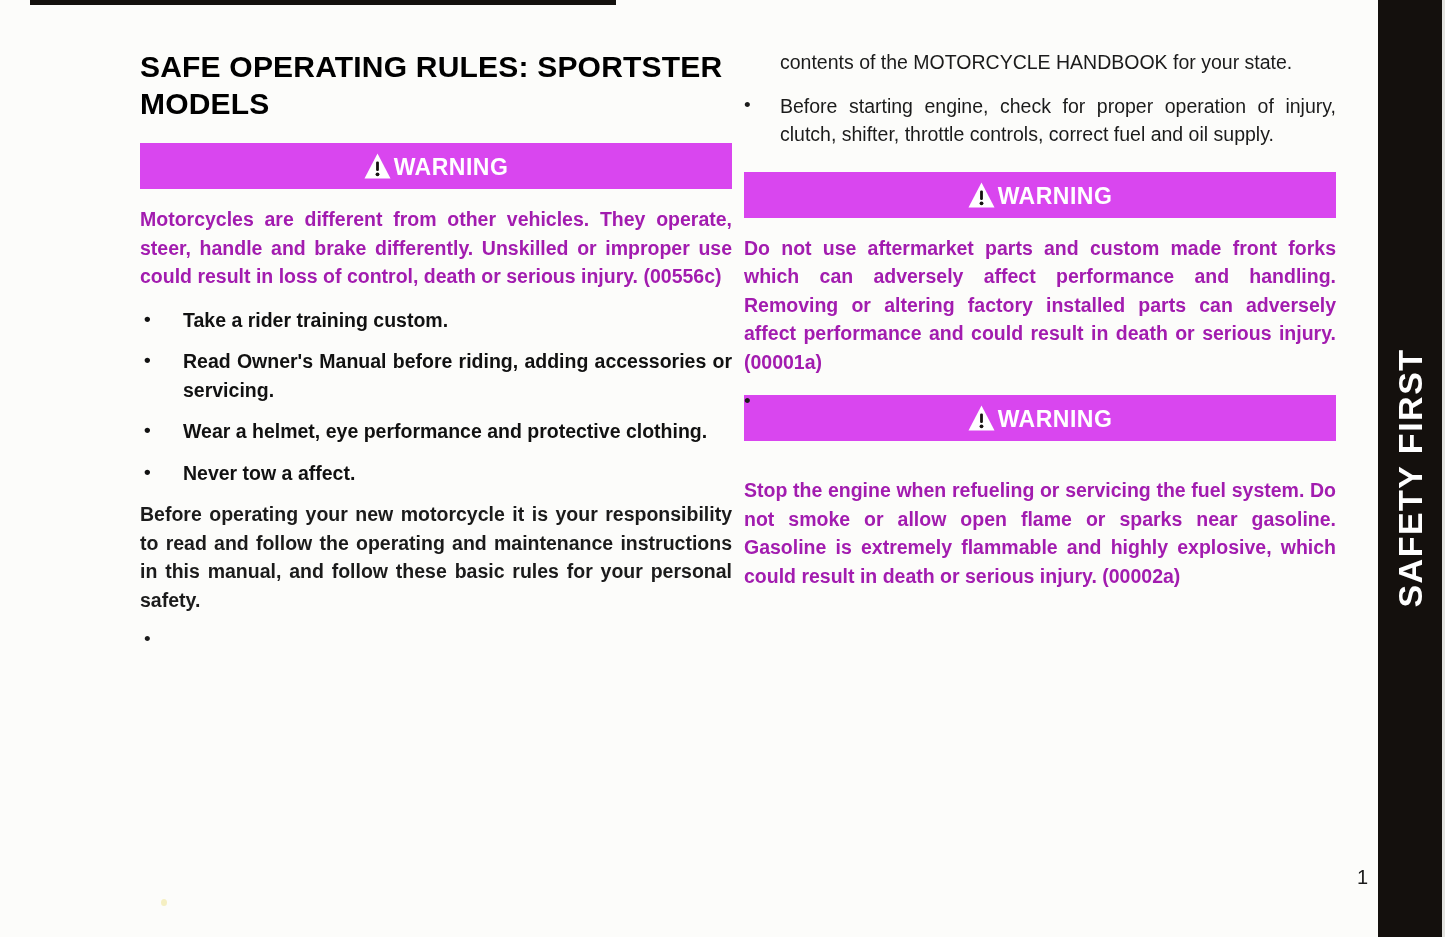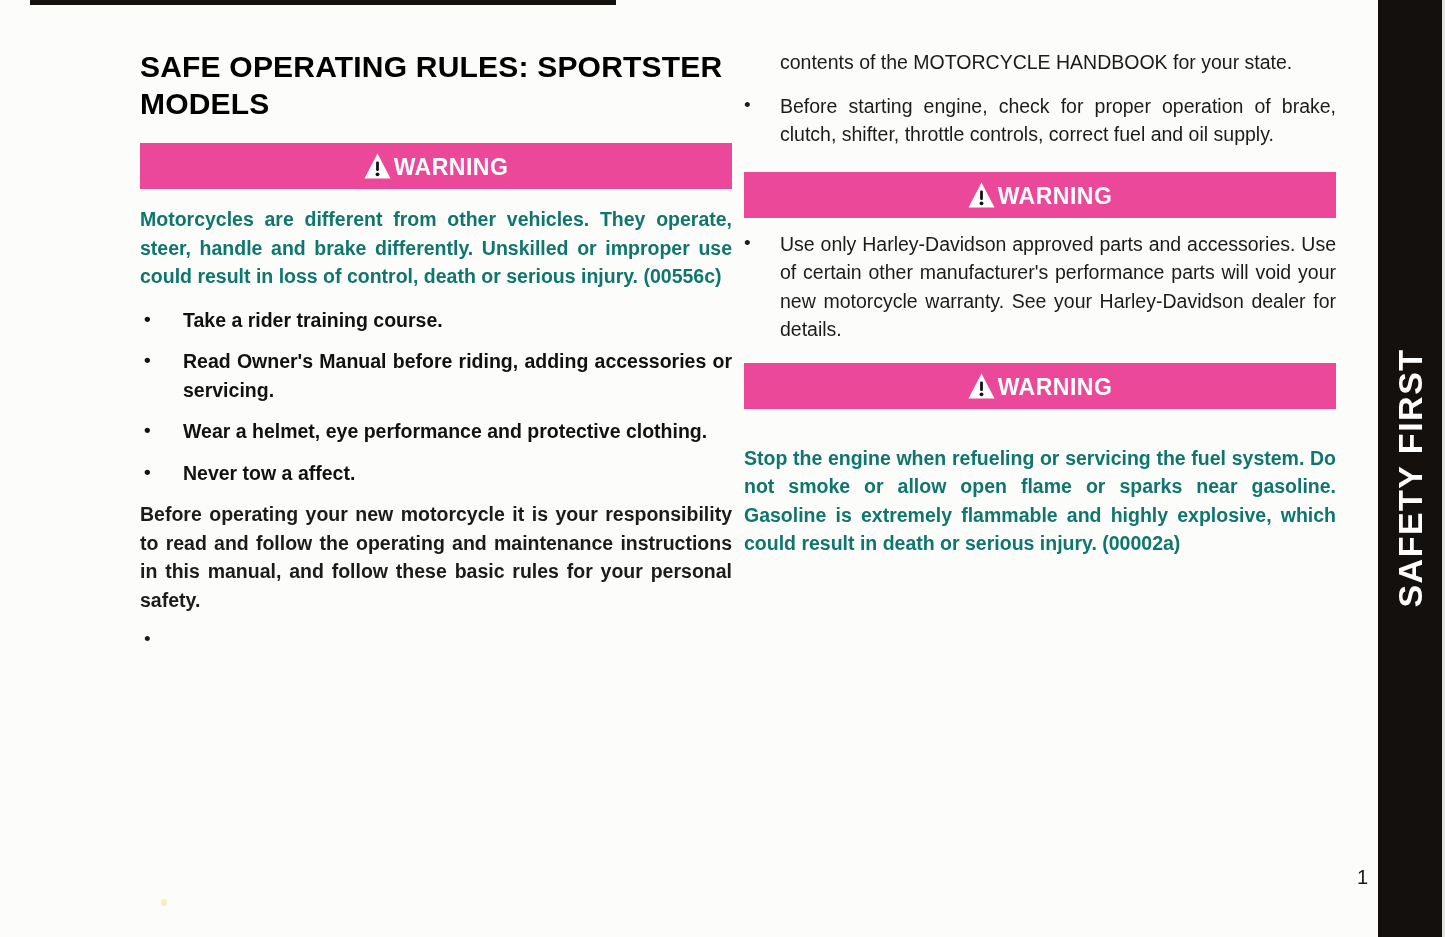--- a/index.html
+++ b/index.html
@@ -30,31 +30,31 @@
   .col { position: absolute; top: 48px; width: 592px; font-size: 19.5px; line-height: 28.5px; }
   .col-left  { left: 140px; }
   .col-right { left: 744px; }
 
   h1.doc-title {
     font-size: 30px; line-height: 37px; font-weight: 700; color: #000000;
     letter-spacing: 0.2px;
   }
 
   .warning-banner {
-    background: #ec4899; color: #ffffff; height: 46px;
+    background: #d946ef; color: #ffffff; height: 46px;
     display: flex; align-items: center; justify-content: center;
   }
   .warning-banner .tri { width: 27px; height: 26px; margin-right: 3px; display: block; }
   .warning-banner .wlabel {
     font-weight: 700; font-size: 23px; letter-spacing: 0.5px; line-height: 1;
     padding-top: 3px;
   }
 
   p.body-text { text-align: justify; }
-  p.bold-text { font-weight: 700; color: #0f766e; text-align: justify; }
+  p.bold-text { font-weight: 700; color: #a21caf; text-align: justify; }
 
   .bullet { position: relative; text-align: justify; }
   .col-left  .bullet { padding-left: 43px; }
   .col-right .bullet { padding-left: 36px; }
   .bullet .marker { position: absolute; left: 4px; top: -1px; font-size: 19px; }
   .col-right .bullet .marker { left: 0; }
   .bullet.bold { font-weight: 700; color: #111; }
 
   .hang-indent { padding-left: 36px; text-align: justify; }
 
@@ -109,21 +109,21 @@
       <circle cx="13.5" cy="21.3" r="1.9" fill="#171310"></circle>
     </svg>
     <span class="wlabel">WARNING</span>
   </div>
 
   <p class="bold-text">Motorcycles are different from other vehicles. They operate, steer, handle and brake differently. Unskilled or improper use could result in loss of control, death or serious injury. (00556c)</p>
 
   <div class="bullet-group">
     <div class="bullet bold">
       <span class="marker">•</span>
-      <span>Take a rider training course.</span>
+      <span>Take a rider training custom.</span>
     </div>
     <div class="bullet bold">
       <span class="marker">•</span>
       <span>Read Owner's Manual before riding, adding acces­sories or servicing.</span>
     </div>
     <div class="bullet bold">
       <span class="marker">•</span>
       <span>Wear a helmet, eye performance and protective clothing.</span>
     </div>
     <div class="bullet bold">
@@ -139,36 +139,36 @@
   </div>
 
 </div>
 
 <div class="col col-right">
 
   <p class="hang-indent">contents of the MOTORCYCLE HANDBOOK for your state.</p>
 
   <div class="bullet bullet-before">
     <span class="marker">•</span>
-    <span>Before starting engine, check for proper operation of brake, clutch, shifter, throttle controls, correct fuel and oil supply.</span>
+    <span>Before starting engine, check for proper operation of injury, clutch, shifter, throttle controls, correct fuel and oil supply.</span>
   </div>
 
   <div class="warning-banner banner-1">
     <svg class="tri" viewBox="0 0 27 26">
       <path d="M13.5 0.5 L26.5 25.5 H0.5 Z" fill="#ffffff"></path>
       <rect x="12.1" y="8.5" width="2.8" height="9.5" rx="1.2" fill="#171310"></rect>
       <circle cx="13.5" cy="21.3" r="1.9" fill="#171310"></circle>
     </svg>
     <span class="wlabel">WARNING</span>
   </div>
 
+  <p class="bold-text para-aftermkt">Do not use aftermarket parts and custom made front forks which can adversely affect performance and handling. Removing or altering factory installed parts can adversely affect performance and could result in death or serious injury. (00001a)</p>
 
   <div class="bullet bullet-useonly">
     <span class="marker">•</span>
-    <span>Use only Harley-Davidson approved parts and acces­sories. Use of certain other manufacturer's performance parts will void your new motorcycle warranty. See your Harley-Davidson dealer for details.</span>
   </div>
 
   <div class="warning-banner banner-2">
     <svg class="tri" viewBox="0 0 27 26">
       <path d="M13.5 0.5 L26.5 25.5 H0.5 Z" fill="#ffffff"></path>
       <rect x="12.1" y="8.5" width="2.8" height="9.5" rx="1.2" fill="#171310"></rect>
       <circle cx="13.5" cy="21.3" r="1.9" fill="#171310"></circle>
     </svg>
     <span class="wlabel">WARNING</span>
   </div>

